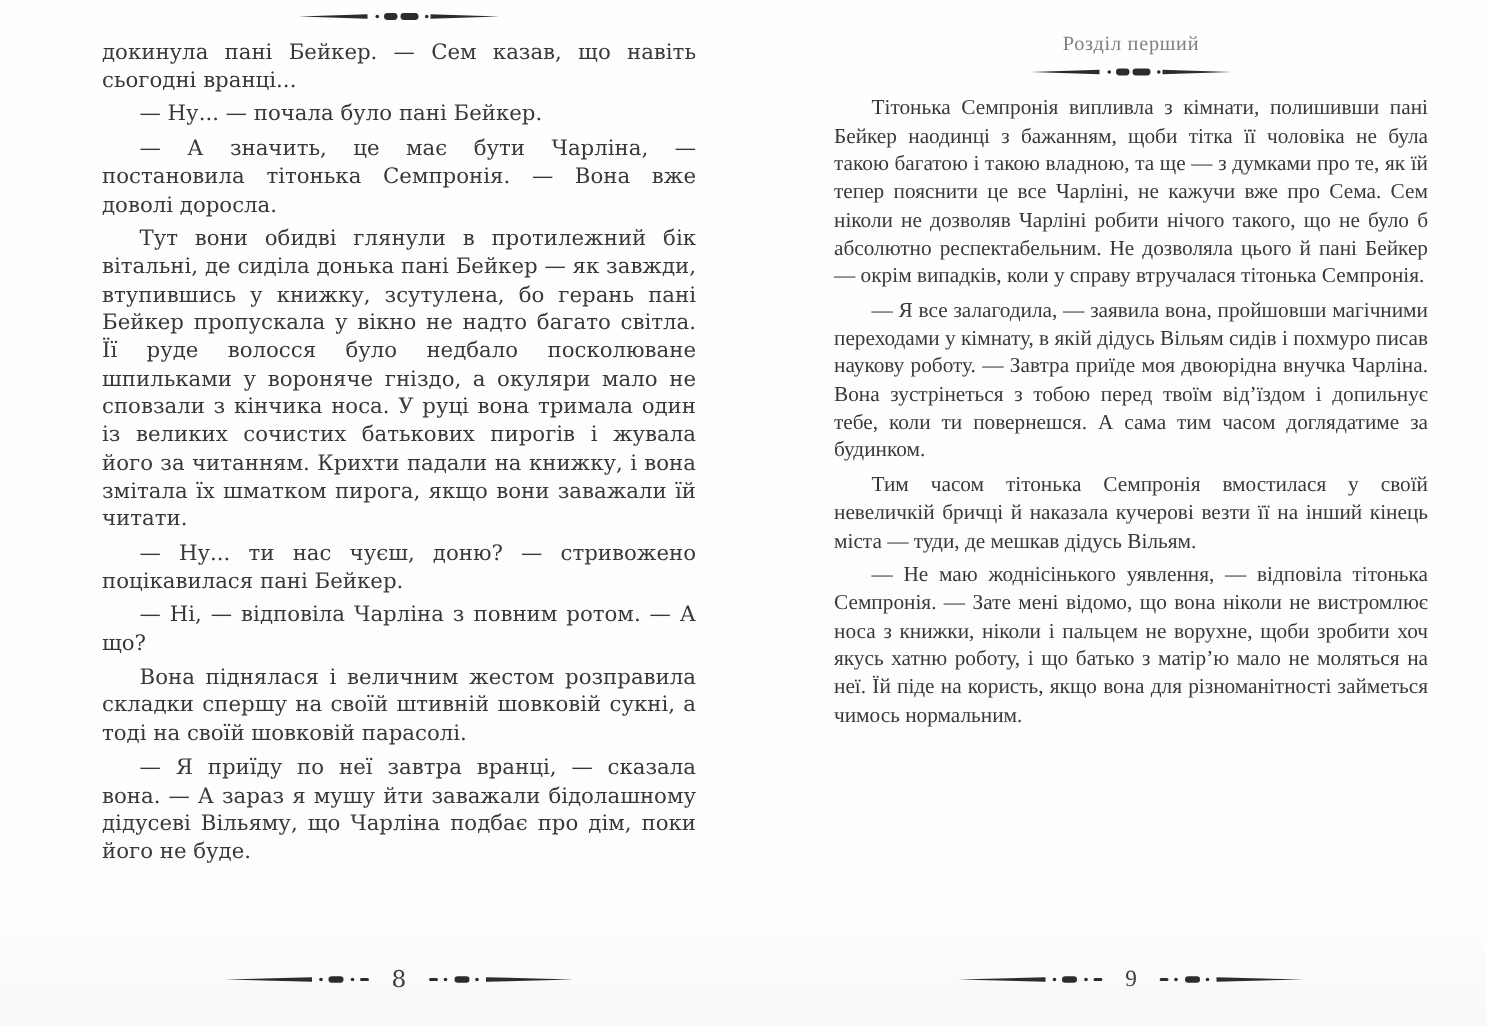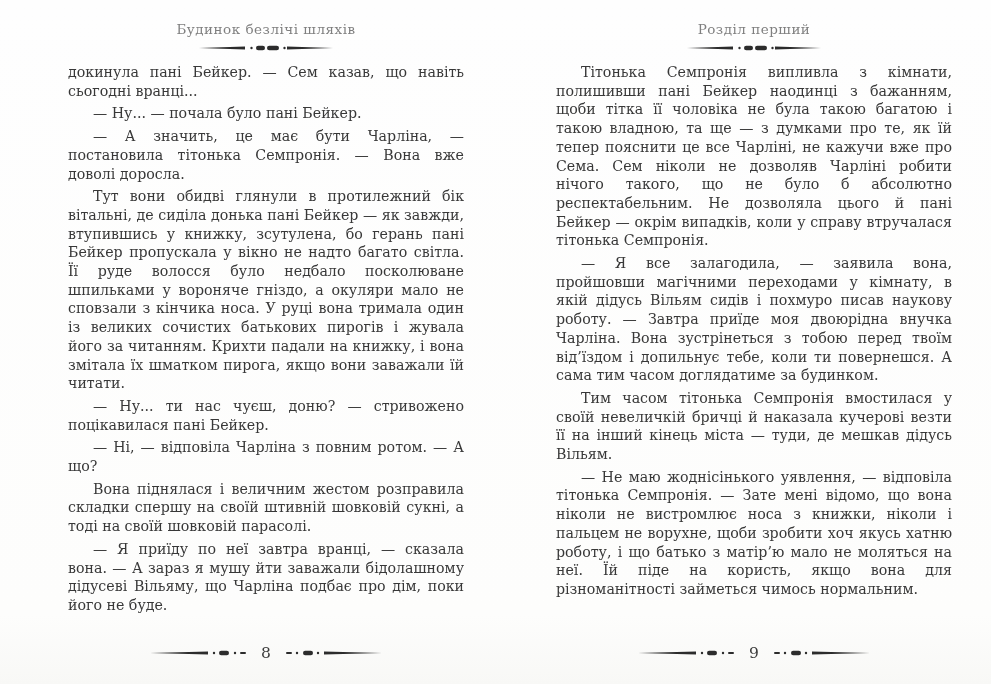--- a/index.html
+++ b/index.html
@@ -7,21 +7,21 @@
     width:991px; height:684px;
     background:#ffffff;
     font-family:"DejaVu Serif","Liberation Serif",serif;
   }
   .sheet {
     position:relative; width:991px; height:684px; overflow:hidden;
     background:linear-gradient(180deg,#fefefe 0%, #fdfdfc 90%, #f8f8f6 100%);
   }
   .page { position:absolute; top:0; height:100%; }
   .page-left  { left:64px;  width:404px; }
-  .page-right { left:552px; width:404px; }
+  .page-right { left:552px; width:404px;font-family:Liberation Serif, serif; }
 
   .running-head {
     margin-top:21px; text-align:center;
     font-size:13.5px; letter-spacing:0.5px;
     color:#7f7f7f;
   }
   .head-ornament { display:flex; justify-content:center; margin-top:6px; }
 
   .body-text {
     margin-top:10px;
@@ -41,21 +41,20 @@
 
   .orn { display:block; }
   .orn * { fill:#2c2c2c; }
 </style>
 </head>
 <body>
 
 <div class="sheet">
 
   <div class="page page-left">
-    <div class="running-head">Будинок безлічі шляхів</div>
 
     <div class="head-ornament">
       <svg class="orn" width="134" height="10" viewBox="0 0 134 10" aria-hidden="true">
         <polygon points="0,5 46,3.5 46,6.5"></polygon>
         <circle cx="52.5" cy="5" r="1.2"></circle>
         <rect x="57" y="2.7" width="9" height="4.6" rx="2.3"></rect>
         <rect x="68" y="2.7" width="12" height="4.6" rx="2.3"></rect>
         <circle cx="85.5" cy="5" r="1.2"></circle>
         <polygon points="134,5 88,3.5 88,6.5"></polygon>
       </svg>

